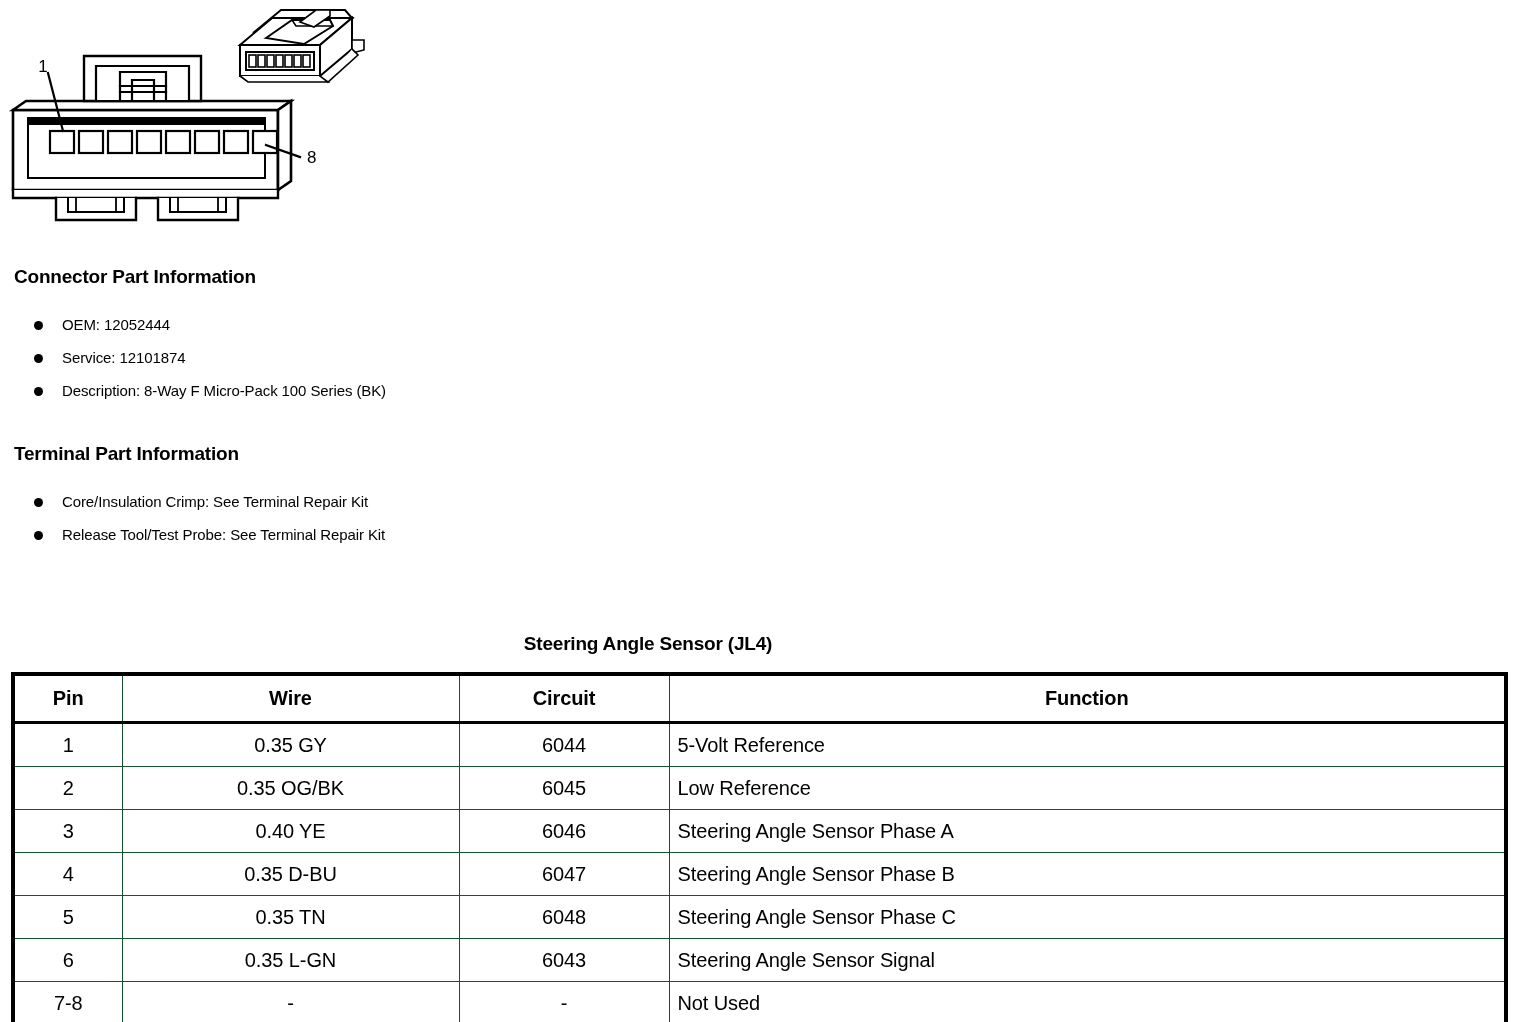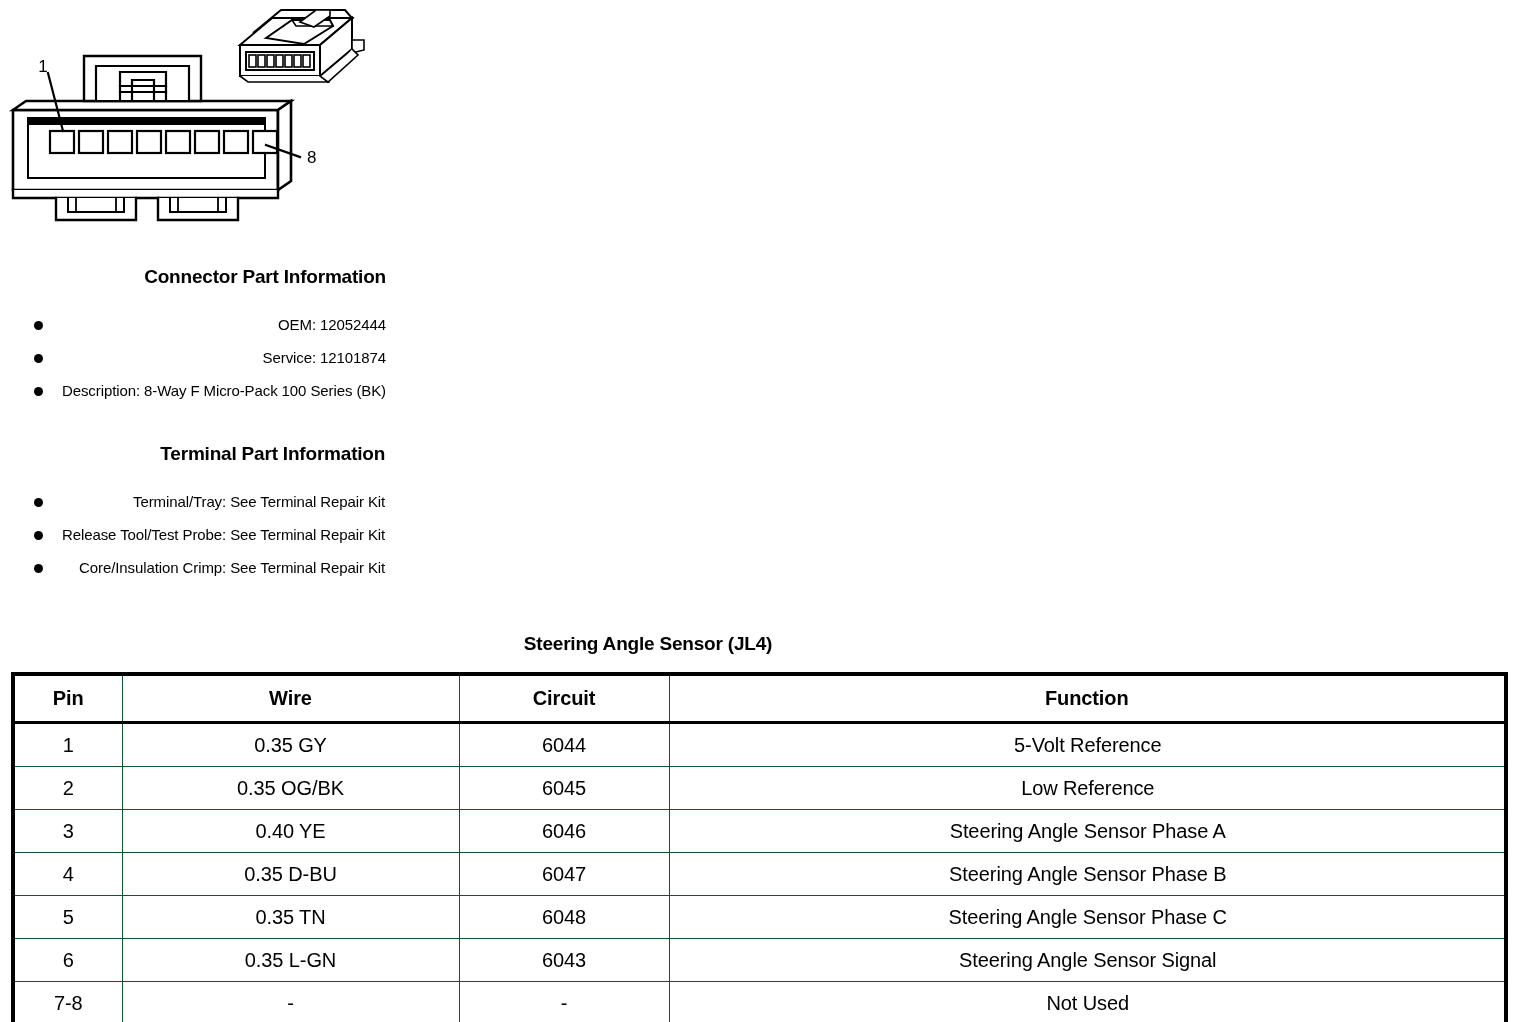--- a/index.html
+++ b/index.html
@@ -22,21 +22,20 @@
     left: 0px;
     top: 0px;
     width: 400px;
     height: 245px;
   }
 
   
   .section {
     position: absolute;
     left: 14px;
-    text-align: right;
   }
   .section-heading {
     font-size: 19px;
     font-weight: bold;
     letter-spacing: -0.2px;
     white-space: nowrap;
   }
   ul.bullets {
     list-style: none;
     margin: 0;
@@ -110,21 +109,21 @@
     text-align: center;
     border-bottom: 3px solid #000;
     height: 45px;
   }
   table.pin-table tbody td.cell-pin,
   table.pin-table tbody td.cell-wire,
   table.pin-table tbody td.cell-circuit {
     text-align: center;
   }
   table.pin-table tbody td.cell-function {
-    text-align: center;
+    text-align: left;
     padding-left: 8px;
   }
 </style>
 </head>
 <body>
 
 <div id="connector-figure">
   <svg width="400" height="245" viewBox="0 0 400 245">
     <g fill="none" stroke="#000" stroke-width="2.4" stroke-linejoin="miter" stroke-linecap="square">
 
@@ -215,23 +214,22 @@
   <ul class="bullets">
     <li>OEM: 12052444</li>
     <li>Service: 12101874</li>
     <li>Description: 8-Way F Micro-Pack 100 Series (BK)</li>
   </ul>
 </div>
 
 <div class="section" id="terminal-part-info">
   <div class="section-heading">Terminal Part Information</div>
   <ul class="bullets">
-    <li>Terminal/Tray: See Terminal Repair Kit</li>
+    <li>Core/Insulation Crimp: See Terminal Repair Kit</li>
     <li>Release Tool/Test Probe: See Terminal Repair Kit</li>
-    <li>Core/Insulation Crimp: See Terminal Repair Kit</li>
   </ul>
 </div>
 
 <div id="pin-table-title">Steering Angle Sensor (JL4)</div>
 
 <div id="pin-table-wrap">
   <table class="pin-table">
     <colgroup>
       <col class="c-pin">
         <col class="c-wire">

